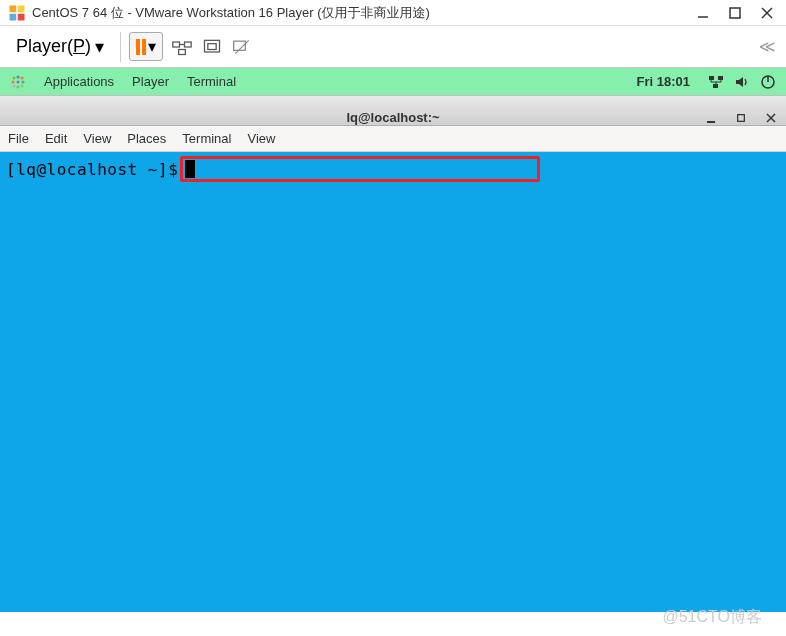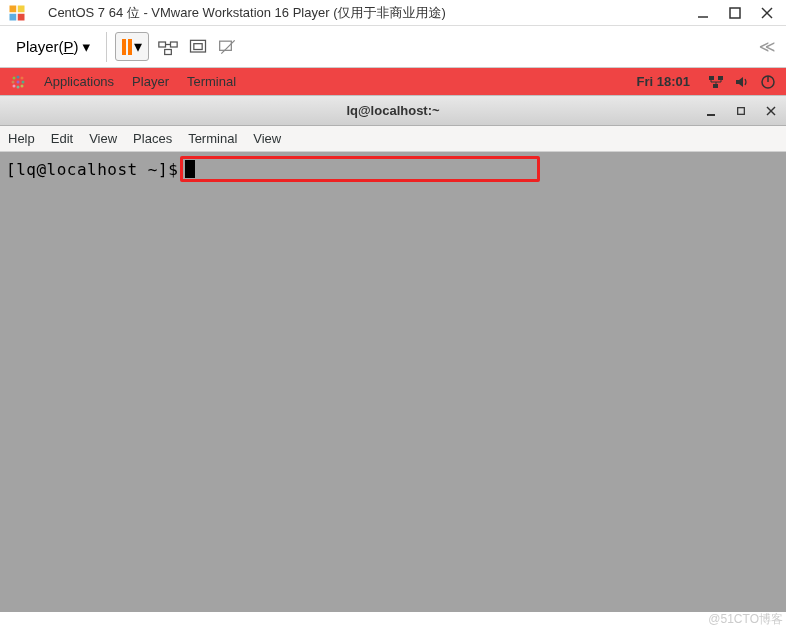--- a/index.html
+++ b/index.html
@@ -19,38 +19,38 @@
       align-items: center;
       padding: 0 8px;
       border-bottom: 1px solid #ddd;
       font-size: 13px;
     }
     .vmware-logo {
       width: 18px;
       height: 18px;
       margin-right: 6px;
     }
-    .vmware-title { flex: 1; color: #333; margin-left: 16px; }
+    .vmware-title { flex: 1; color: #333; }
     .vmware-controls { display: flex; gap: 18px; margin-right: 4px; }
     .vmware-btn { width: 14px; height: 14px; display: flex; align-items: center; justify-content: center; cursor: pointer; }
     
     
     .vmware-toolbar {
       height: 42px;
       display: flex;
       align-items: center;
       padding: 0 8px;
       border-bottom: 1px solid #ccc;
       gap: 8px;
     }
     .player-btn {
       display: flex;
       align-items: center;
       padding: 4px 8px;
-      font-size: 15px;
+      font-size: 18px;
       cursor: pointer;
     }
     .player-btn .underline { text-decoration: underline; }
     .toolbar-divider {
       width: 1px;
       height: 30px;
       background: #ccc;
     }
     .pause-btn {
       display: flex;
@@ -78,21 +78,21 @@
       align-items: center;
       justify-content: center;
       cursor: pointer;
       color: #555;
     }
     .toolbar-spacer { flex: 1; }
     
     
     .gnome-topbar {
       height: 28px;
-      background: #ef4444;
+      background: #86efac;
       border-bottom: 1px solid #c0c0c0;
       display: flex;
       align-items: center;
       padding: 0 10px;
       font-size: 13px;
       gap: 18px;
     }
     .gnome-app-icon {
       width: 16px;
       height: 16px;
@@ -103,21 +103,21 @@
     .gnome-tray { display: flex; gap: 10px; align-items: center; }
     .tray-icon { width: 16px; height: 16px; cursor: pointer; }
     
     
     .term-titlebar {
       height: 30px;
       background: #d6d6d6;
       background: linear-gradient(#e8e8e8, #d0d0d0);
       border-bottom: 1px solid #b0b0b0;
       display: flex;
-      align-items: center;
+      align-items: flex-end;
       justify-content: center;
       position: relative;
       font-size: 13px;
       font-weight: bold;
       color: #333;
     }
     .term-controls {
       position: absolute;
       right: 8px;
       display: flex;
@@ -141,21 +141,21 @@
       display: flex;
       align-items: center;
       padding: 0 8px;
       font-size: 13px;
       gap: 16px;
     }
     .term-menu { cursor: pointer; color: #2e3436; }
     
     
     .term-body {
-      background: #a3a3a3;
+      background: #0ea5e9;
       padding: 4px 6px;
       font-family: "DejaVu Sans Mono", monospace;
       font-size: 16px;
       letter-spacing: 0.5px;
       color: #000;
       height: 460px;
       position: relative;
     }
     .prompt-line {
       display: flex;
@@ -175,24 +175,24 @@
     .cursor-block {
       width: 10px;
       height: 18px;
       background: #000;
       display: inline-block;
     }
     
     
     .watermark {
       position: absolute;
-      right: 3px;
+      right: 24px;
       bottom: 8px;
       color: #ccc;
-      font-size: 12px;
+      font-size: 16px;
     }
   </style>
 </head>
 <body>
 
 <div class="vmware-titlebar">
   <svg class="vmware-logo" viewBox="0 0 24 24">
     <rect x="2" y="2" width="9" height="9" fill="#f6a423"></rect>
     <rect x="13" y="2" width="9" height="9" fill="#f4d03f"></rect>
     <rect x="2" y="13" width="9" height="9" fill="#5dade2"></rect>
@@ -312,21 +312,21 @@
     <div class="term-btn">
       <svg width="12" height="12" viewBox="0 0 12 12">
           <line x1="2" y1="2" x2="10" y2="10" stroke="#333" stroke-width="1.5"></line>
           <line x1="10" y1="2" x2="2" y2="10" stroke="#333" stroke-width="1.5"></line>
         </svg>
     </div>
   </div>
 </div>
 
 <div class="term-menubar">
-  <span class="term-menu">Help</span>
+  <span class="term-menu">File</span>
   <span class="term-menu">Edit</span>
   <span class="term-menu">View</span>
   <span class="term-menu">Places</span>
   <span class="term-menu">Terminal</span>
   <span class="term-menu">View</span>
 </div>
 
 <div class="term-body">
   <div class="prompt-line">
     <span class="prompt-text">[lq@localhost ~]$</span>

